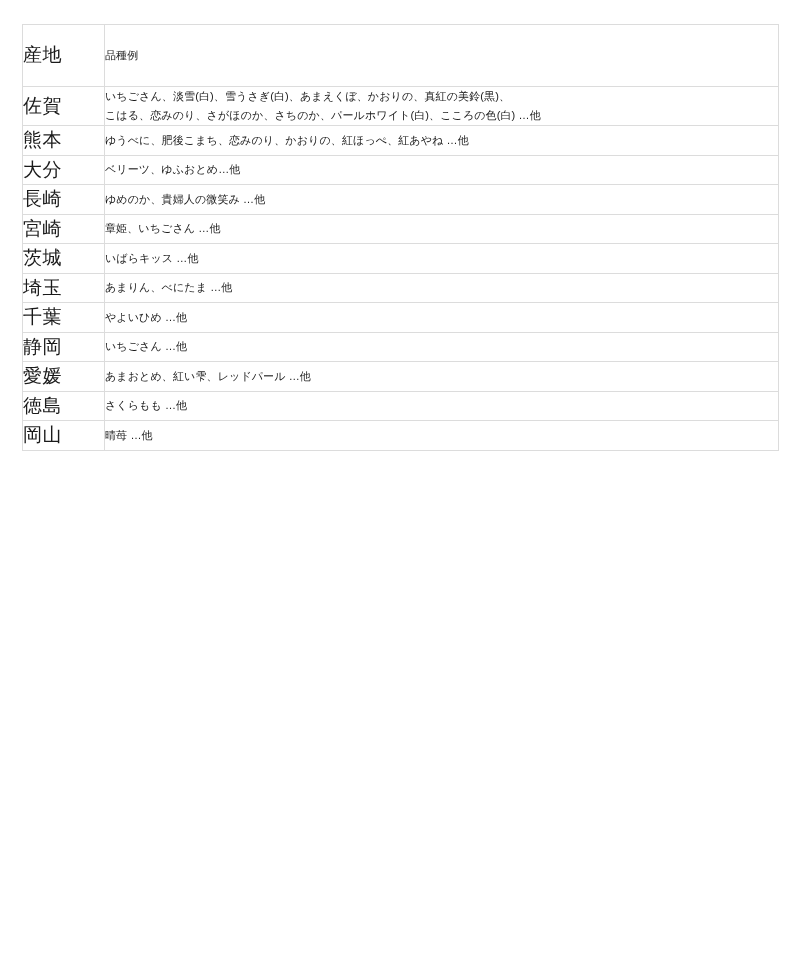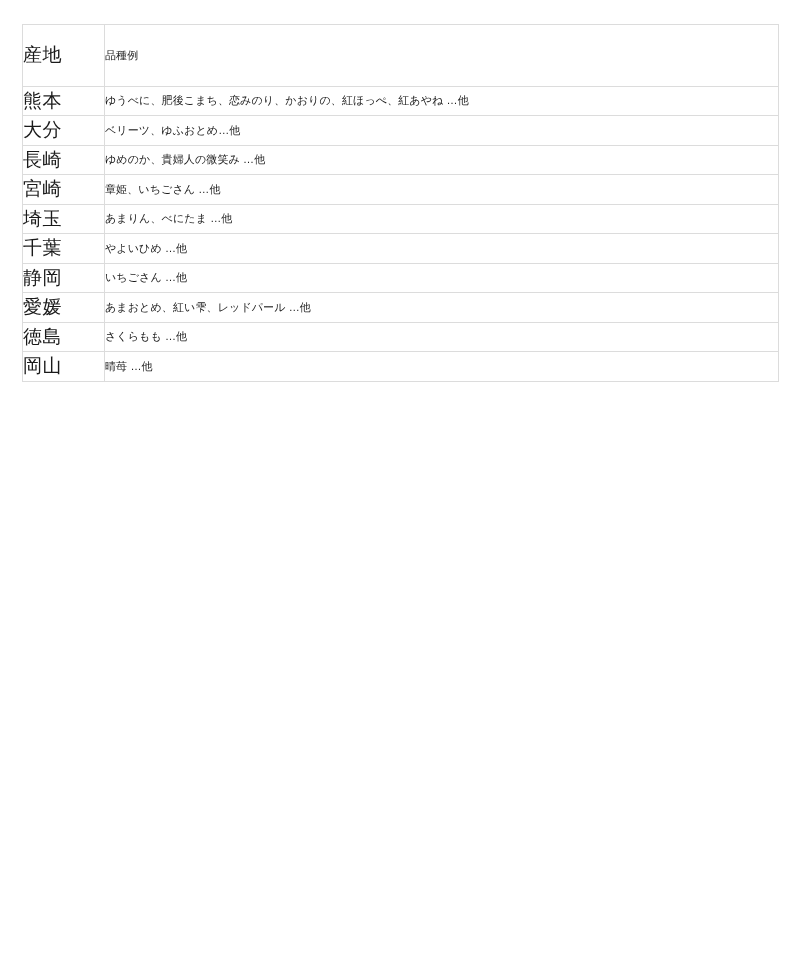--- a/index.html
+++ b/index.html
@@ -83,20 +83,27 @@
     <colgroup>
       <col class="col-region">
       <col class="col-varieties">
     </colgroup>
     <tbody>
       <tr class="header-row">
         <td class="cell-region">産地</td>
         <td class="cell-varieties">品種例</td>
       </tr>
         <tr>
+          <td class="cell-region">佐賀</td>
+          <td class="cell-varieties">
+            <span class="line">いちごさん、淡雪(白)、雪うさぎ(白)、あまえくぼ、かおりの、真紅の美鈴(黒)、</span>
+            <span class="line">こはる、恋みのり、さがほのか、さちのか、パールホワイト(白)、こころの色(白) …他</span>
+          </td>
+        </tr>
+        <tr>
           <td class="cell-region">熊本</td>
           <td class="cell-varieties">
             <span class="line">ゆうべに、肥後こまち、恋みのり、かおりの、紅ほっぺ、紅あやね …他</span>
           </td>
         </tr>
         <tr>
           <td class="cell-region">大分</td>
           <td class="cell-varieties">
             <span class="line">ベリーツ、ゆふおとめ…他</span>
           </td>
@@ -104,20 +111,26 @@
         <tr>
           <td class="cell-region">長崎</td>
           <td class="cell-varieties">
             <span class="line">ゆめのか、貴婦人の微笑み …他</span>
           </td>
         </tr>
         <tr>
           <td class="cell-region">宮崎</td>
           <td class="cell-varieties">
             <span class="line">章姫、いちごさん …他</span>
+          </td>
+        </tr>
+        <tr>
+          <td class="cell-region">茨城</td>
+          <td class="cell-varieties">
+            <span class="line">いばらキッス …他</span>
           </td>
         </tr>
         <tr>
           <td class="cell-region">埼玉</td>
           <td class="cell-varieties">
             <span class="line">あまりん、べにたま …他</span>
           </td>
         </tr>
         <tr>
           <td class="cell-region">千葉</td>

